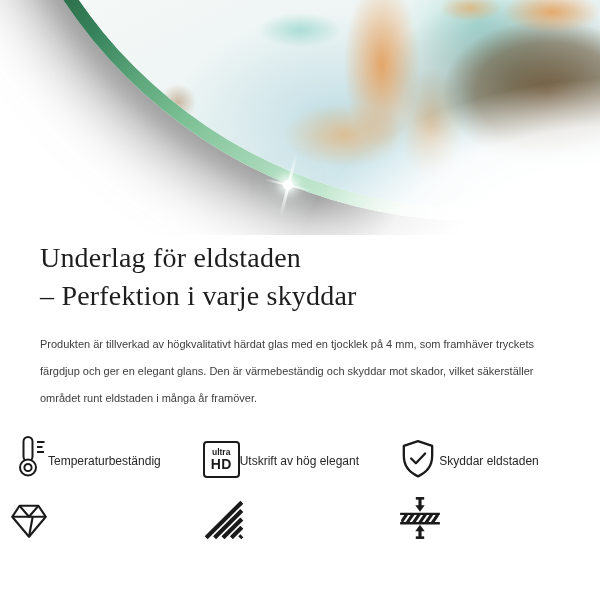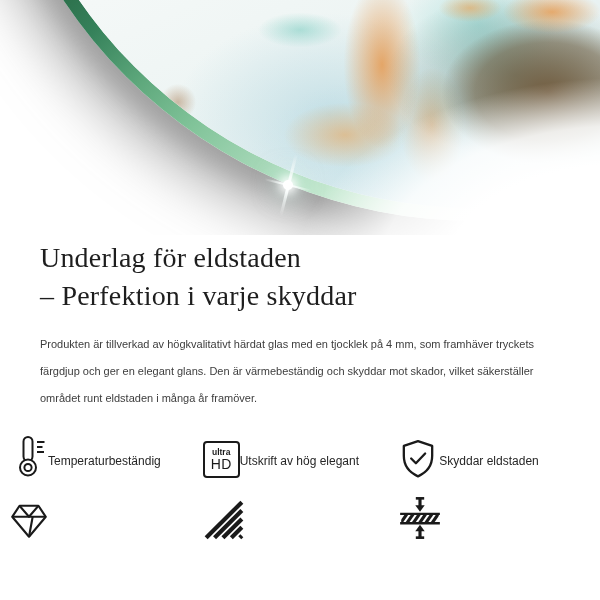--- a/index.html
+++ b/index.html
@@ -81,21 +81,21 @@
   .feature { display:flex; flex-direction:row; align-items:center; }
   .icon-box { height:48px; display:flex; align-items:flex-end; justify-content:center; color:#1a1a1a; }
   .feature-label { margin-top:9px; font-size:12px; color:#262626; white-space:nowrap; }
 
   .uhd-box {
     box-sizing:border-box; width:37px; height:37px; border:2.5px solid #1a1a1a; border-radius:4px;
     display:flex; flex-direction:column; align-items:center; justify-content:center; line-height:1;
     color:#1a1a1a; margin-bottom:2px;
   }
   .uhd-top { font-size:8.5px; font-weight:700; letter-spacing:0; }
-  .uhd-bottom { font-size:14px; font-weight:400; letter-spacing:.3px; margin-top:1px; }
+  .uhd-bottom { font-size:14px; font-weight:700; letter-spacing:.3px; margin-top:1px; }
 
   svg.icon { display:block; }
 </style>
 </head>
 <body>
 
 <div class="page">
 
   <div class="hero">
     <div class="glass-rim">

